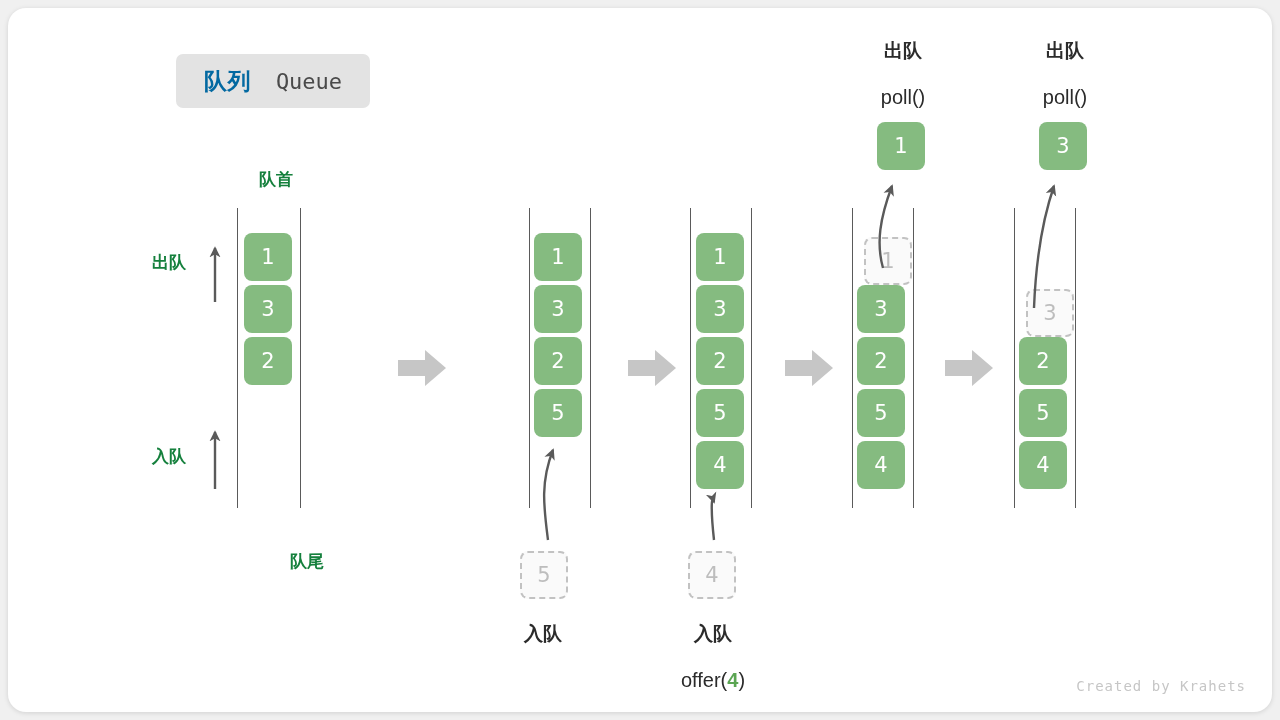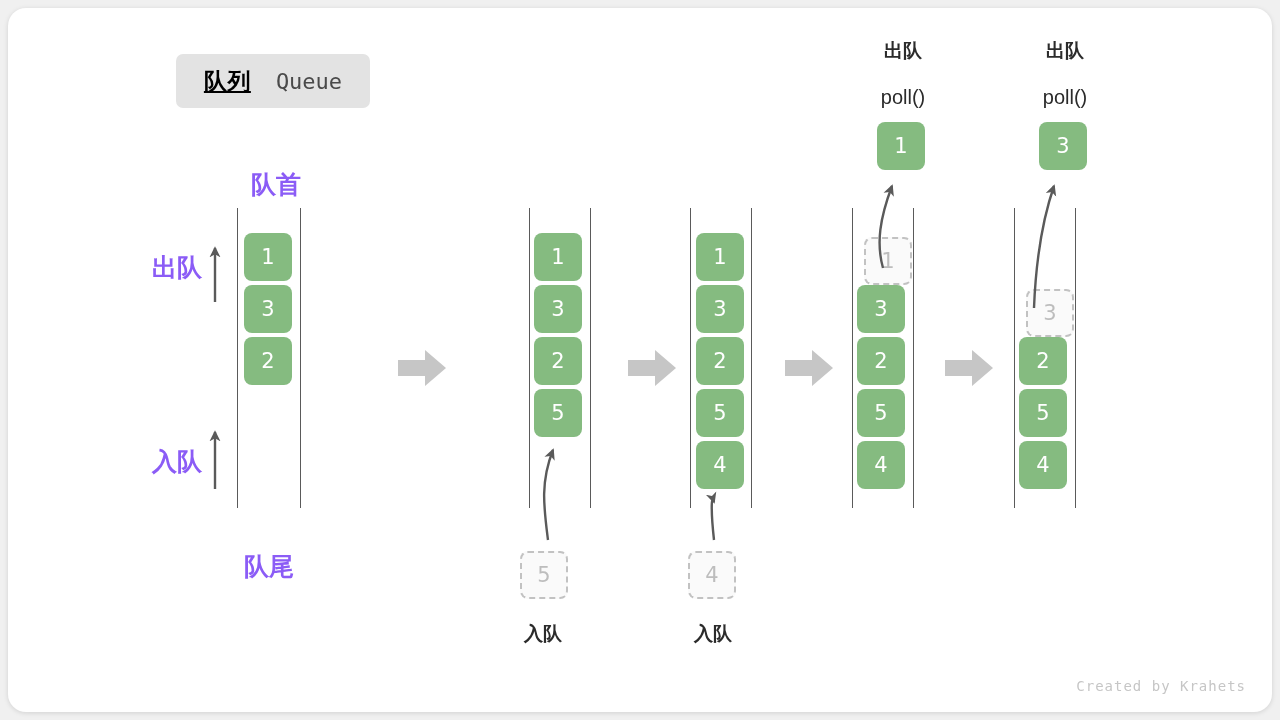--- a/index.html
+++ b/index.html
@@ -32,36 +32,35 @@
     width: 194px; height: 54px;
     background: #e3e3e3;
     border-radius: 7px;
     display: flex;
     align-items: center;
     justify-content: center;
   }
   #title-chip .cn {
     font-weight: bold;
     font-size: 23px;
-    color: #000000;
+    color: #0369a1;
     letter-spacing: 0.5px;
-    text-decoration: underline;
   }
   #title-chip .en {
     font-family: "DejaVu Sans Mono", "Liberation Mono", monospace;
     font-size: 22px;
     color: #4a4a4a;
     margin-left: 25px;
   }
 
   
   .cnlabel {
     font-weight: bold;
-    font-size: 25px;
-    color: #8b5cf6;
+    font-size: 17px;
+    color: #15803d;
     white-space: nowrap;
   }
   .oplabel {
     text-align: center;
     white-space: nowrap;
     line-height: 1.33;
   }
   .oplabel .l1 {
     font-weight: bold;
     font-size: 19px;
@@ -122,21 +121,21 @@
 <body>
 
 <div id="card">
 
   <div class="abs" id="title-chip">
     <span class="cn">队列</span>
     <span class="en">Queue</span>
   </div>
 
   <div class="abs cnlabel" style="left:236px; top:160px; width:64px; text-align:center;">队首</div>
-  <div class="abs cnlabel" style="left:236px; top:542px; width:64px; text-align:left;">队尾</div>
+  <div class="abs cnlabel" style="left:252px; top:542px; width:64px; text-align:right;">队尾</div>
 
   <div class="abs cnlabel" style="left:144px; top:243px;">出队</div>
   <div class="abs cnlabel" style="left:144px; top:437px;">入队</div>
 
   <div class="abs rail" style="left:229px; top:200px; height:300px;"></div>
   <div class="abs rail" style="left:292px; top:200px; height:300px;"></div>
 
   <div class="abs cell" style="left:236px; top:225px;">1</div>
   <div class="abs cell" style="left:236px; top:277px;">3</div>
   <div class="abs cell" style="left:236px; top:329px;">2</div>
@@ -159,20 +158,21 @@
 
   <div class="abs cell" style="left:688px; top:225px;">1</div>
   <div class="abs cell" style="left:688px; top:277px;">3</div>
   <div class="abs cell" style="left:688px; top:329px;">2</div>
   <div class="abs cell" style="left:688px; top:381px;">5</div>
   <div class="abs cell" style="left:688px; top:433px;">4</div>
 
   <div class="abs cell ghost" style="left:680px; top:543px;">4</div>
   <div class="abs oplabel" style="left:620px; top:613px; width:170px;">
     <span class="l1">入队</span>
+    <span class="l2"><span>offer(</span><span class="num">4</span><span>)</span></span>
   </div>
 
   <div class="abs rail" style="left:844px; top:200px; height:300px;"></div>
   <div class="abs rail" style="left:905px; top:200px; height:300px;"></div>
 
   <div class="abs cell ghost" style="left:856px; top:229px;">1</div>
   <div class="abs cell" style="left:849px; top:277px;">3</div>
   <div class="abs cell" style="left:849px; top:329px;">2</div>
   <div class="abs cell" style="left:849px; top:381px;">5</div>
   <div class="abs cell" style="left:849px; top:433px;">4</div>

